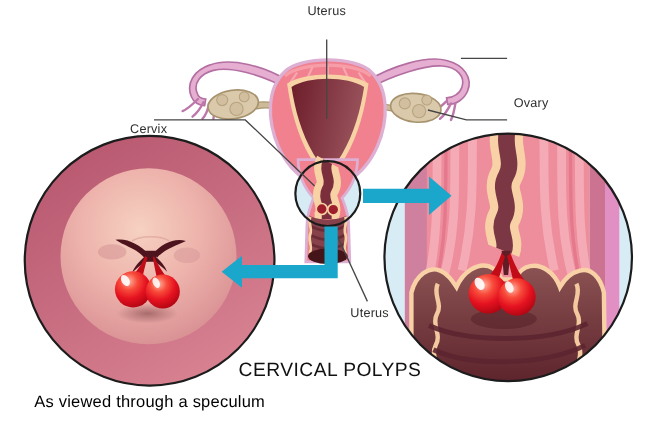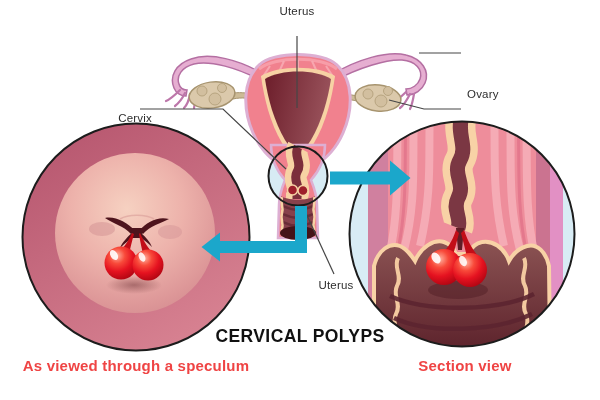--- a/index.html
+++ b/index.html
@@ -9,25 +9,25 @@
   }
   .stage svg{position:absolute;left:0;top:0;}
   .lbl{
     position:absolute;font-size:11.5px;font-weight:500;color:#2d2d2d;
     white-space:nowrap;letter-spacing:.2px;line-height:13px;
   }
   .lbl.center{transform:translateX(-50%);}
   .lbl.right{transform:translateX(-100%);}
   .title{
     position:absolute;top:326px;left:300px;transform:translateX(-50%);
-    font-size:17.5px;font-weight:700;color:#111;letter-spacing:.4px;white-space:nowrap;
+    font-size:17.5px;font-weight:400;color:#111;letter-spacing:.4px;white-space:nowrap;
   }
   .caption{
     position:absolute;top:357px;transform:translateX(-50%);
-    font-size:15px;font-weight:700;color:#ef4444;letter-spacing:.2px;white-space:nowrap;line-height:17px;
+    font-size:15px;font-weight:400;color:#000000;letter-spacing:.2px;white-space:nowrap;line-height:17px;
   }
   .caption.left{left:136px;}
   .caption.rightc{left:465px;}
 </style>
 </head>
 <body>
 
 <div class="stage">
 
 <svg width="600" height="400" viewBox="0 0 600 400">
@@ -223,15 +223,14 @@
   <path d="M 295,206 L 307,206 L 307,253 L 220,253 L 220,261.5 L 201.5,247 L 220,232.5 L 220,241 L 295,241 Z" fill="#1ba7cb"></path>
 </svg>
 
 <div class="lbl center" style="left:297px;top:5px;">Uterus</div>
 <div class="lbl" style="left:467px;top:88px;">Ovary</div>
 <div class="lbl right" style="left:136px;top:112px;margin-left:16px;">Cervix</div>
 <div class="lbl center" style="left:336px;top:279px;">Uterus</div>
 
 <div class="title">CERVICAL POLYPS</div>
 <div class="caption left">As viewed through a speculum</div>
-<div class="caption rightc">Section view</div>
 
 </div>
 
 </body></html>

